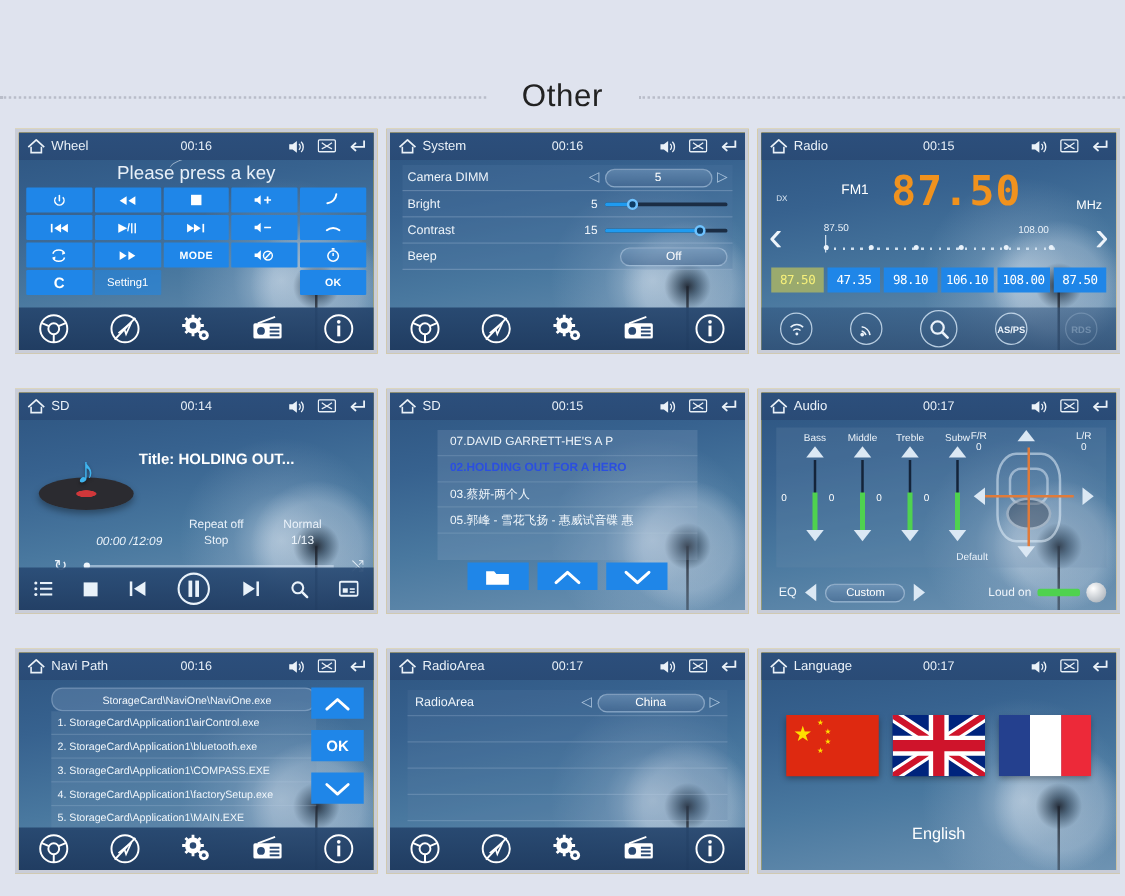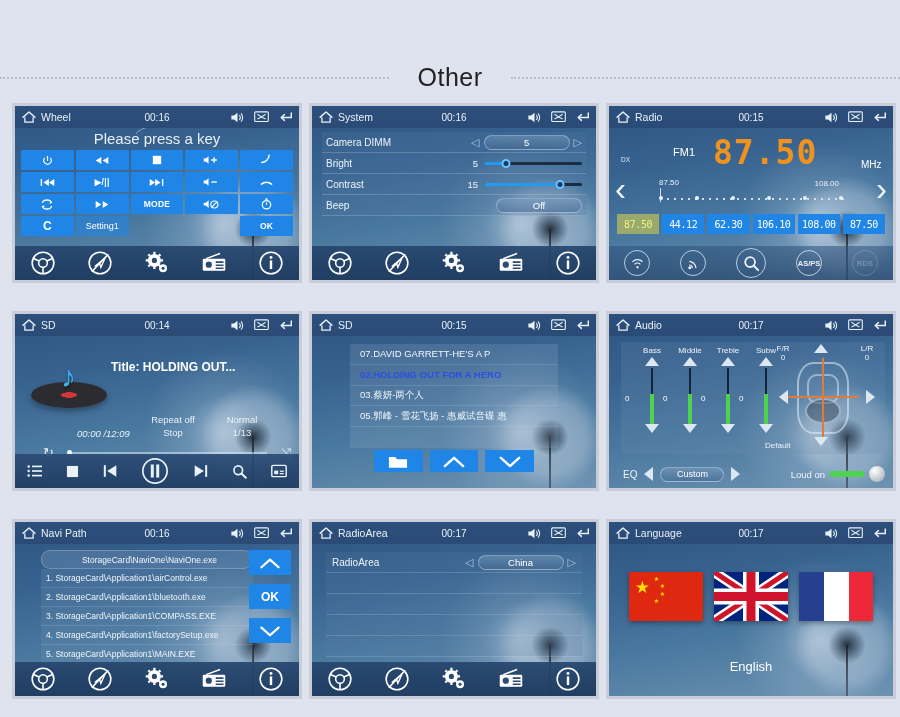--- a/index.html
+++ b/index.html
@@ -592,22 +592,22 @@
               <span class="big" style="left:38px"></span>
               <span class="big" style="left:74px"></span>
               <span class="big" style="left:110px"></span>
               <span class="big" style="left:146px"></span>
               <span class="big" style="left:182px"></span>
           </div>
           <span class="chev l">‹</span>
           <span class="chev r">›</span>
           <div class="presets">
             <div class="preset active">87.50</div>
-            <div class="preset">44.12</div>
-            <div class="preset">62.30</div>
+            <div class="preset">47.35</div>
+            <div class="preset">98.10</div>
             <div class="preset">106.10</div>
             <div class="preset">108.00</div>
             <div class="preset">87.50</div>
           </div>
         </div>
       </div>
       <div class="bottombar trans">
         <div class="rbtn">
             <svg width="15" height="15" viewBox="0 0 18 18">
               <path d="M3 7 a8 8 0 0 1 12 0" fill="none" stroke="#eaf2fa" stroke-width="1.5"></path>

